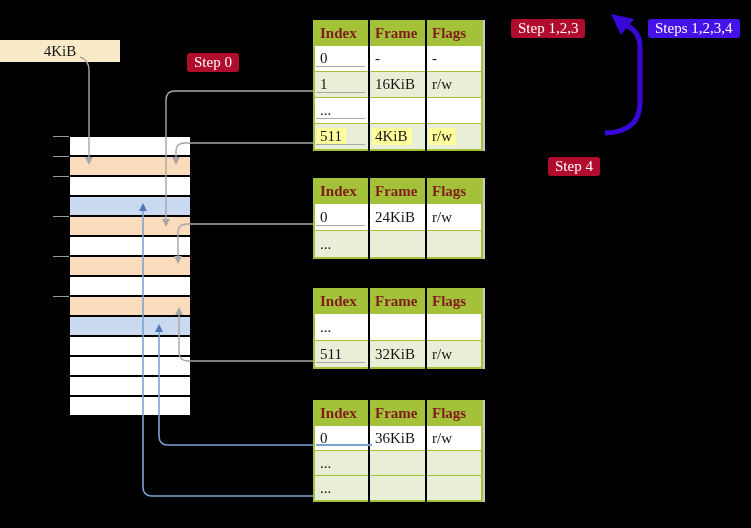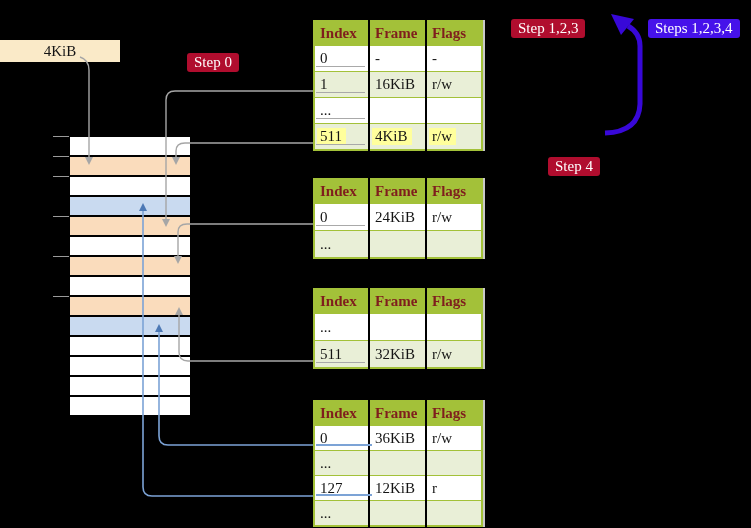--- a/index.html
+++ b/index.html
@@ -195,25 +195,20 @@
       <tbody>
         <tr>
           <td class="u-blue"><span>0</span></td>
           <td><span>36KiB</span></td>
           <td><span>r/w</span></td>
         </tr>
         <tr class="alt">
           <td><span>...</span></td>
           <td><span></span></td>
           <td><span></span></td>
-        </tr>
-        <tr>
-          <td class="u-blue"><span>127</span></td>
-          <td><span>12KiB</span></td>
-          <td><span>r</span></td>
         </tr>
         <tr class="alt">
           <td><span>...</span></td>
           <td><span></span></td>
           <td><span></span></td>
         </tr>
       </tbody>
     </table>
 
   <svg class="connectors" width="751" height="528">

